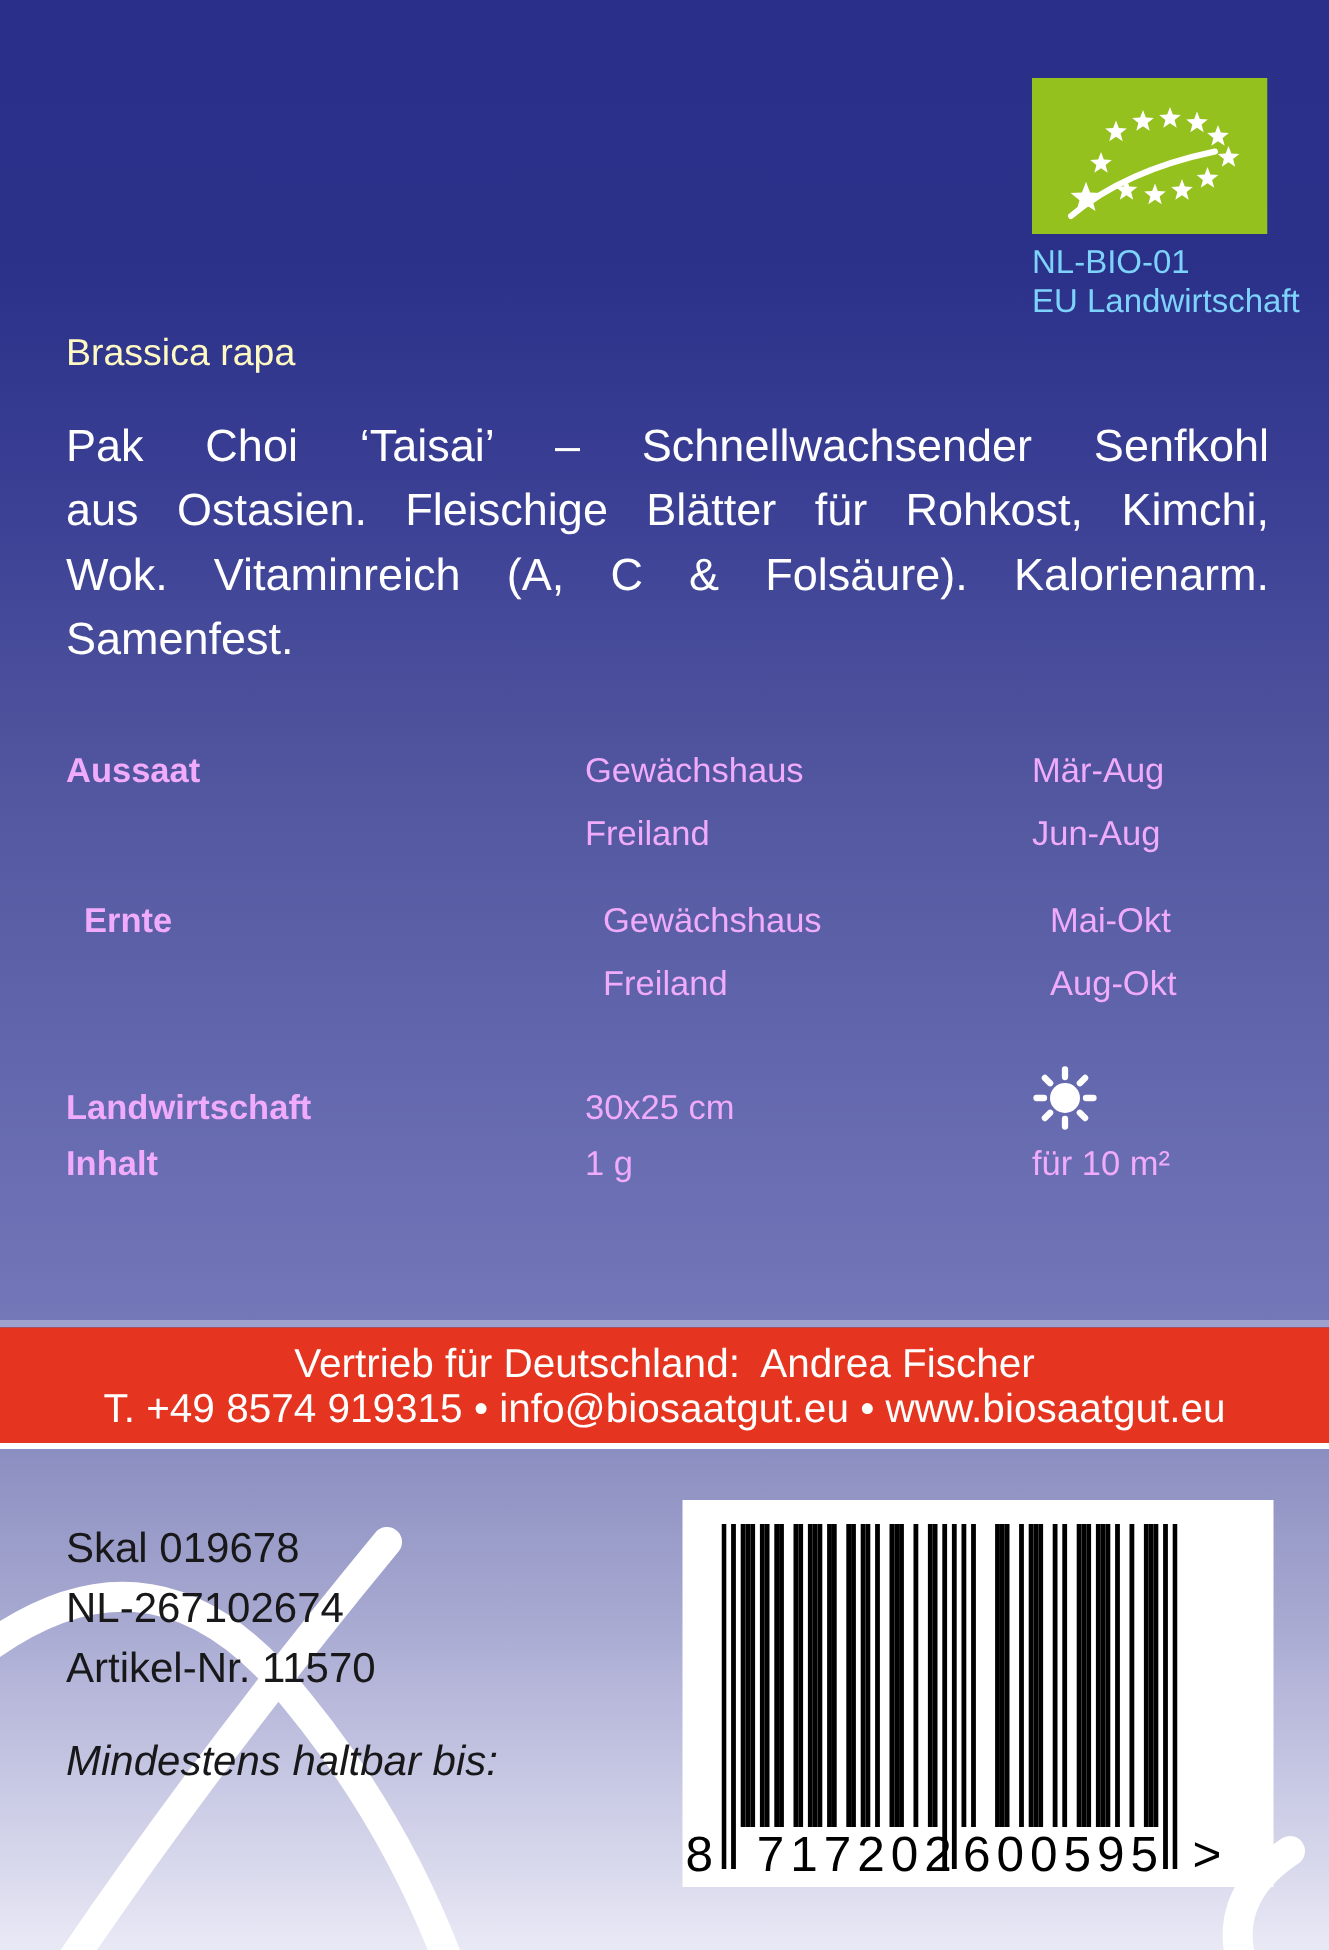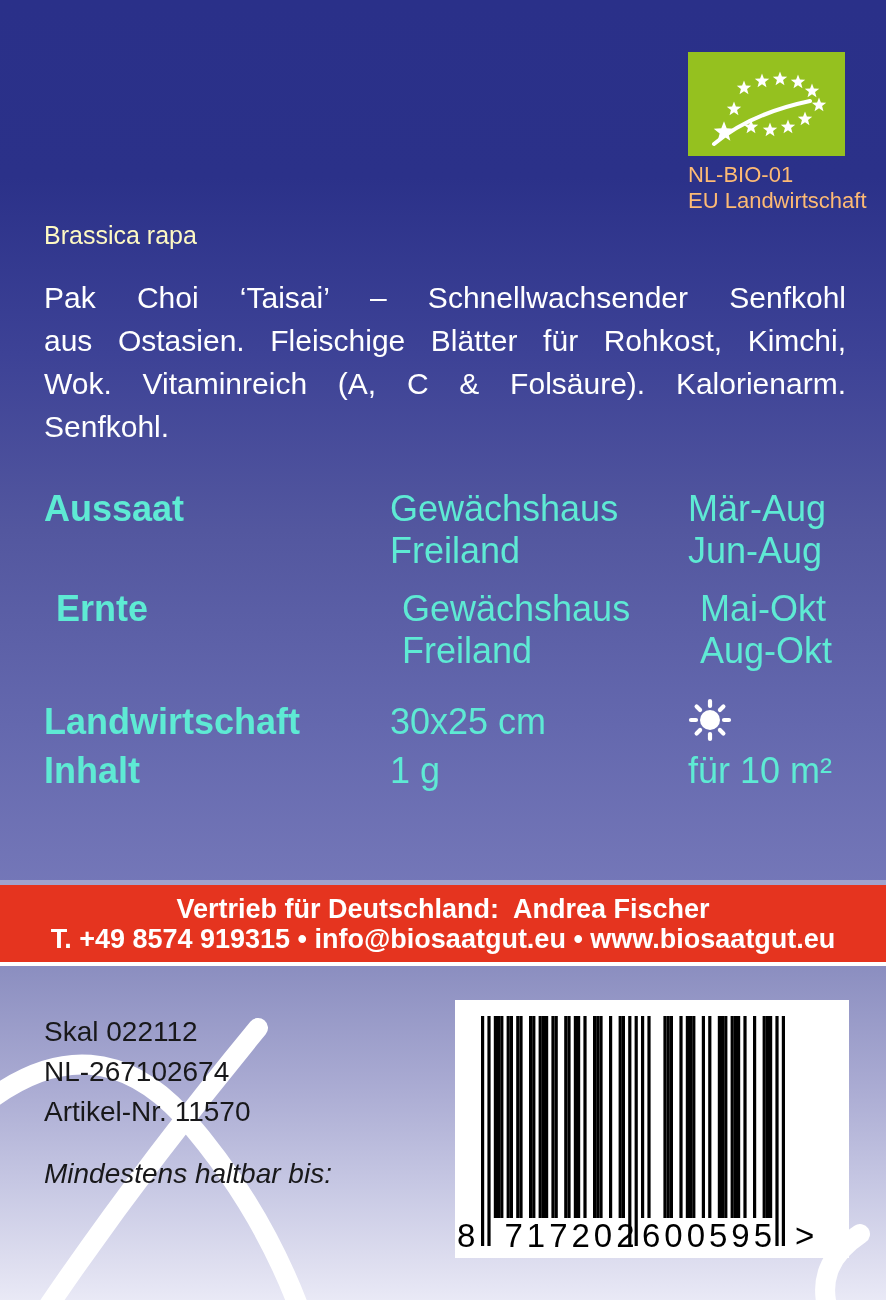--- a/index.html
+++ b/index.html
@@ -7,46 +7,46 @@
        font-family:"Liberation Sans",sans-serif;background:#2a3089;}
   .abs{position:absolute;}
 
   
   .bg-main{left:0;top:0;width:886px;height:884px;
     background:linear-gradient(180deg,#2a3089 0%,#2b3189 20%,#3d4296 40%,
                #53579f 60%,#6468ae 82%,#7477b8 100%);}
 
   
   .eu-logo{left:688px;top:52px;width:157px;height:104px;}
-  .eu-captions{left:688px;top:162px;color:#fdba74;font-size:22px;line-height:26px;}
+  .eu-captions{left:688px;top:162px;color:#7dd3fc;font-size:22px;line-height:26px;}
 
   
   .species{left:44px;top:221px;color:#fef9c3;font-size:25px;}
   .description{left:44px;top:276px;width:802px;color:#fff;
                font-size:30px;line-height:43px;}
   .desc-line{text-align:justify;text-align-last:justify;}
   .desc-line.last{text-align-last:left;}
   .desc-line .bold{font-weight:normal;}
 
-  .info-table{left:44px;top:488px;width:802px;color:#5eead4;font-size:36px;}
+  .info-table{left:44px;top:500px;width:802px;color:#f0abfc;font-size:23px;}
   .info-block{margin:0;}
   .info-block:nth-child(1){margin-bottom:16px;}
   .info-block:nth-child(2){margin-bottom:18px;margin-left:12px;}
   .info-block:nth-child(3){margin-bottom:18px;}
   .info-line{display:grid;grid-template-columns:346px 298px 1fr;height:42px;
              align-items:baseline;}
   .info-label{font-weight:bold;}
   .sun-wrap{position:relative;top:8px;display:inline-block;}
 
   
   .divider-light{left:0;top:880px;width:886px;height:5px;background:#9fa2ce;}
   .red-band{left:0;top:885px;width:886px;height:77px;background:#e5341f;
             display:flex;flex-direction:column;align-items:center;
             justify-content:center;color:#fff;font-size:27px;line-height:30px;}
-  .red-line{white-space:pre-wrap;font-weight:bold;}
+  .red-line{white-space:pre-wrap;}
   .divider-white{left:0;top:962px;width:886px;height:4px;background:#ffffff;}
 
   
   .bottom-bg{left:0;top:966px;width:886px;height:334px;
     background:linear-gradient(180deg,#8b8ec0 0%,#a9aad2 35%,#c6c7e3 65%,
                #dfdff0 90%,#e9e9f6 100%);}
   .curves{left:0;top:966px;width:886px;height:334px;z-index:1;}
   .registration{left:44px;top:1012px;z-index:2;color:#18181a;
                 font-size:28px;line-height:40px;}
   .best-before{margin-top:22px;font-style:italic;}
@@ -99,21 +99,21 @@
 <div class="abs eu-captions">
   <div>NL-BIO-01</div>
   <div>EU Landwirtschaft</div>
 </div>
 
 <div class="abs species">Brassica rapa</div>
 <div class="abs description">
     <div class="desc-line"><span class="bold">Pak Choi ‘Taisai’</span> – Schnellwachsender Senfkohl</div>
     <div class="desc-line">aus Ostasien. Fleischige Blätter für Rohkost, Kimchi,</div>
     <div class="desc-line">Wok. Vitaminreich (A, C &amp; Folsäure). Kalorienarm.</div>
-    <div class="desc-line last">Senfkohl.</div>
+    <div class="desc-line last">Samenfest.</div>
   </div>
 
 <div class="abs info-table">
     <div class="info-block">
       <div class="info-line">
         <div class="info-label">Aussaat</div>
         <div>Gewächshaus</div>
         <div>Mär-Aug</div>
       </div>
       <div class="info-line">
@@ -161,21 +161,21 @@
       </div>
     </div>
   </div>
 
 <div class="abs red-band">
   <div class="red-line">Vertrieb für Deutschland:  Andrea Fischer</div>
   <div class="red-line">T. +49 8574 919315 • info@biosaatgut.eu • www.biosaatgut.eu</div>
 </div>
 
 <div class="abs registration">
-  <div>Skal 022112</div>
+  <div>Skal 019678</div>
   <div>NL-267102674</div>
   <div>Artikel-Nr. 11570</div>
   <div class="best-before">Mindestens haltbar bis:</div>
 </div>
 
 <div class="abs barcode-box">
   <svg class="barcode-bars" width="304" height="230" viewBox="0 0 304 230">
       <rect x="0.0" y="0" width="3.2" height="230" fill="#000"></rect>
       <rect x="6.4" y="0" width="3.2" height="230" fill="#000"></rect>
       <rect x="12.8" y="0" width="3.2" height="202" fill="#000"></rect>

